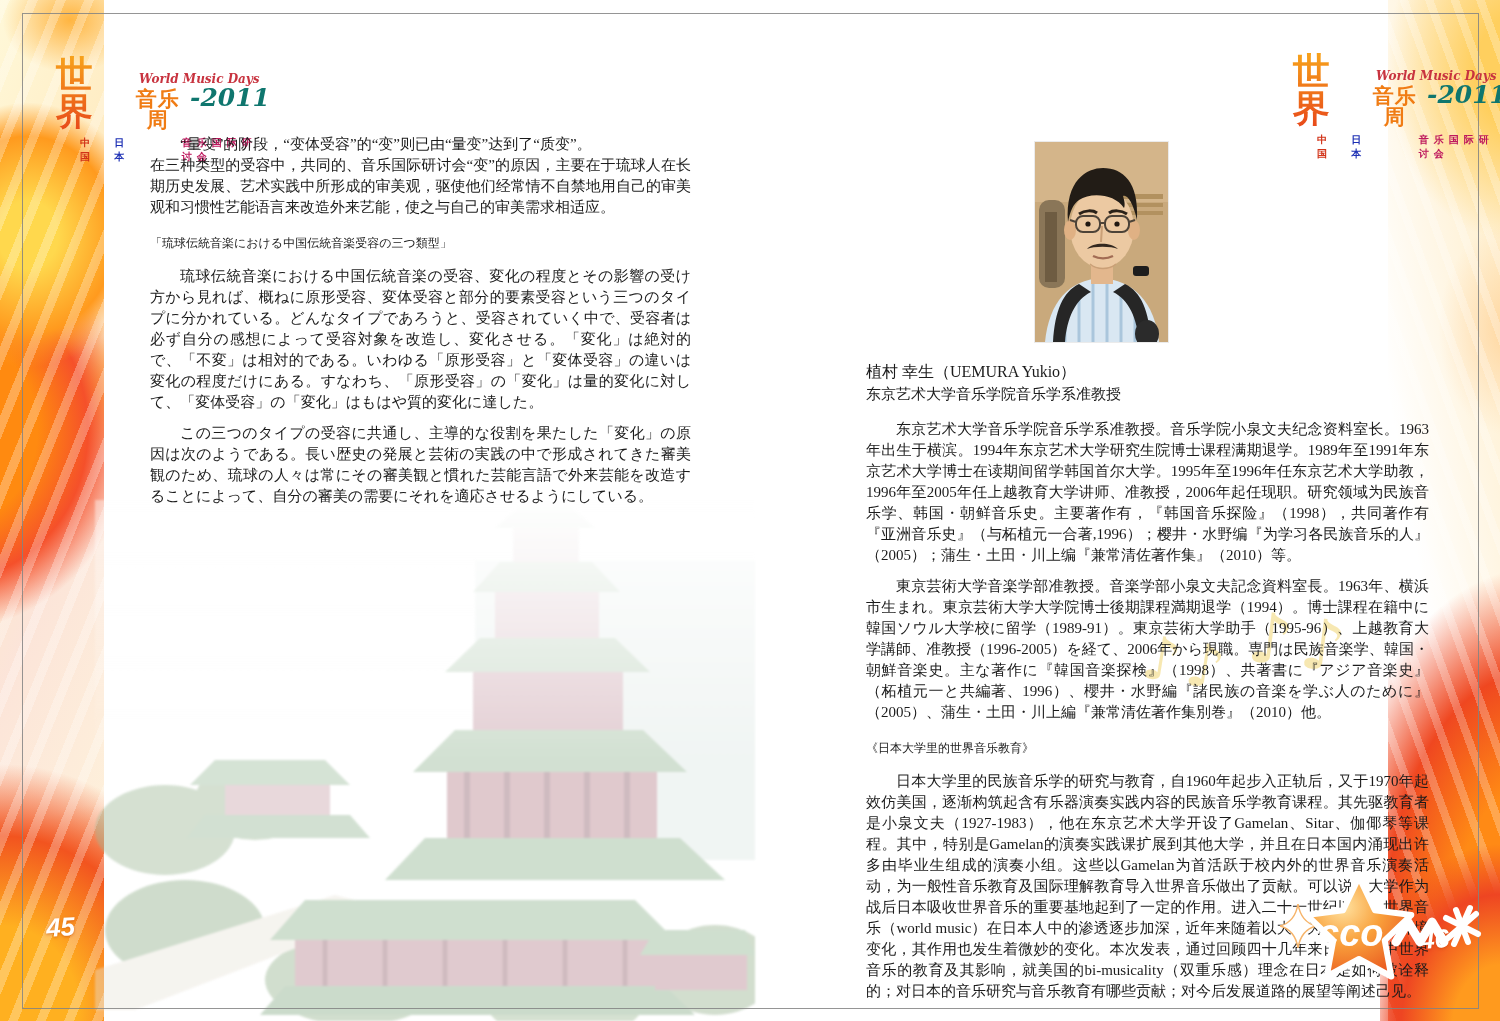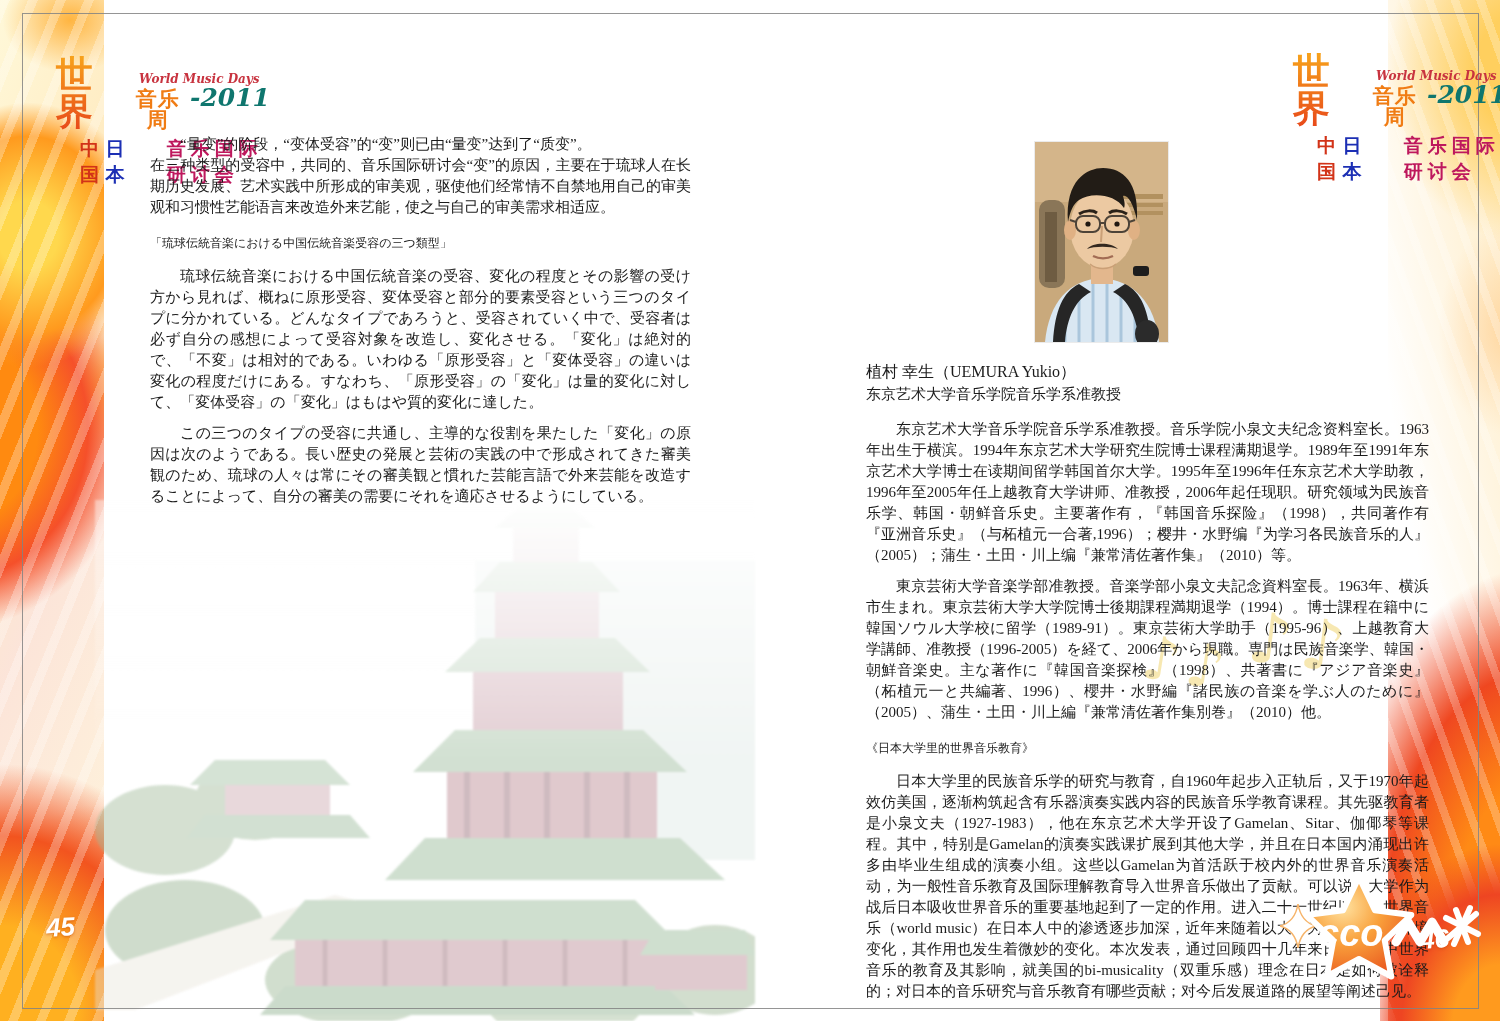--- a/index.html
+++ b/index.html
@@ -67,21 +67,21 @@
   .logo .sub{
     font-family:"Liberation Sans","DejaVu Sans",sans-serif;font-weight:bold;
     font-size:21px;color:#f07c14;letter-spacing:1px;
   }
   .logo .year{
     font-family:"DejaVu Serif","Liberation Serif",serif;font-style:italic;font-weight:bold;
     font-size:25px;color:#0f766e;margin-left:3px;letter-spacing:0;
   }
   .logo .row2{
     margin-top:6px;font-family:"Liberation Sans","DejaVu Sans",sans-serif;
-    font-weight:bold;font-size:19px;display:flex;align-items:baseline;padding-left:40px;
+    font-weight:bold;font-size:10px;display:flex;gap:14px;align-items:baseline;padding-left:40px;
   }
   .logo .cn{color:#d23318;}
   .logo .jp{color:#1c2fb4;text-align:center;}
   .logo .tagline{color:#be185d;letter-spacing:5px;margin-left:40px;}
   
   .textcol{
     position:absolute;z-index:4;color:#1b1b1b;
     font-size:15px;line-height:21px;text-align:justify;
   }
   .textcol p{margin:0;}

